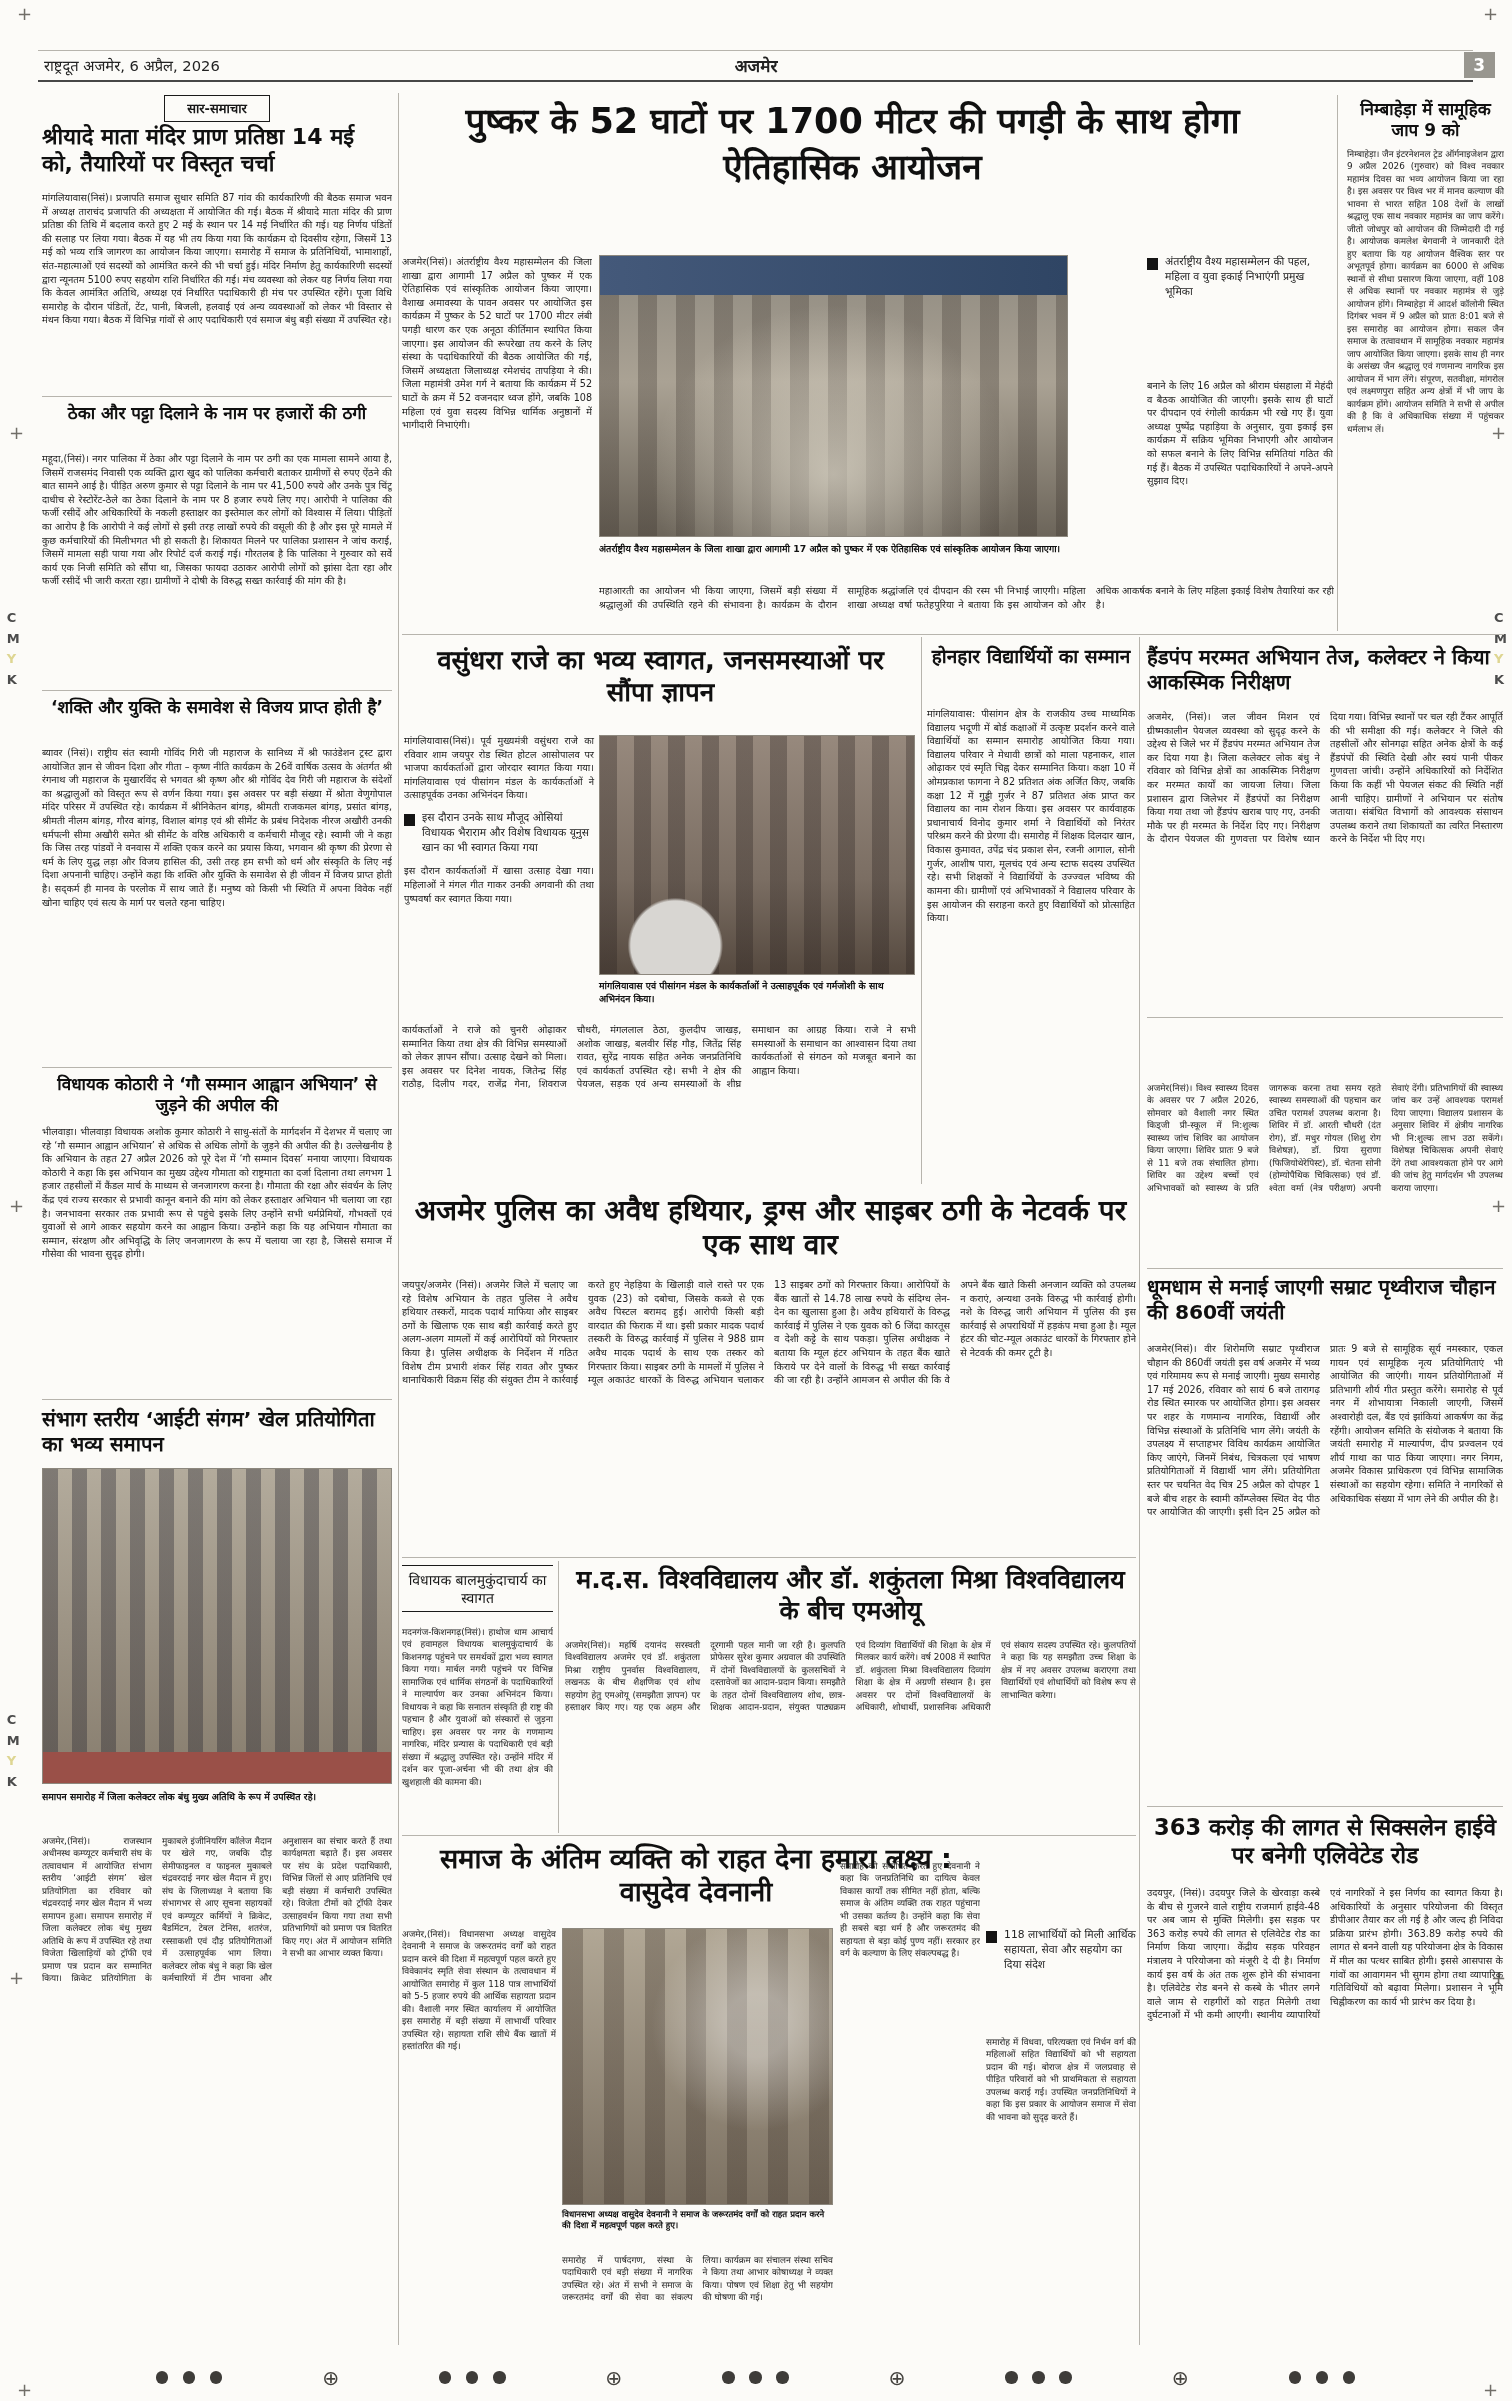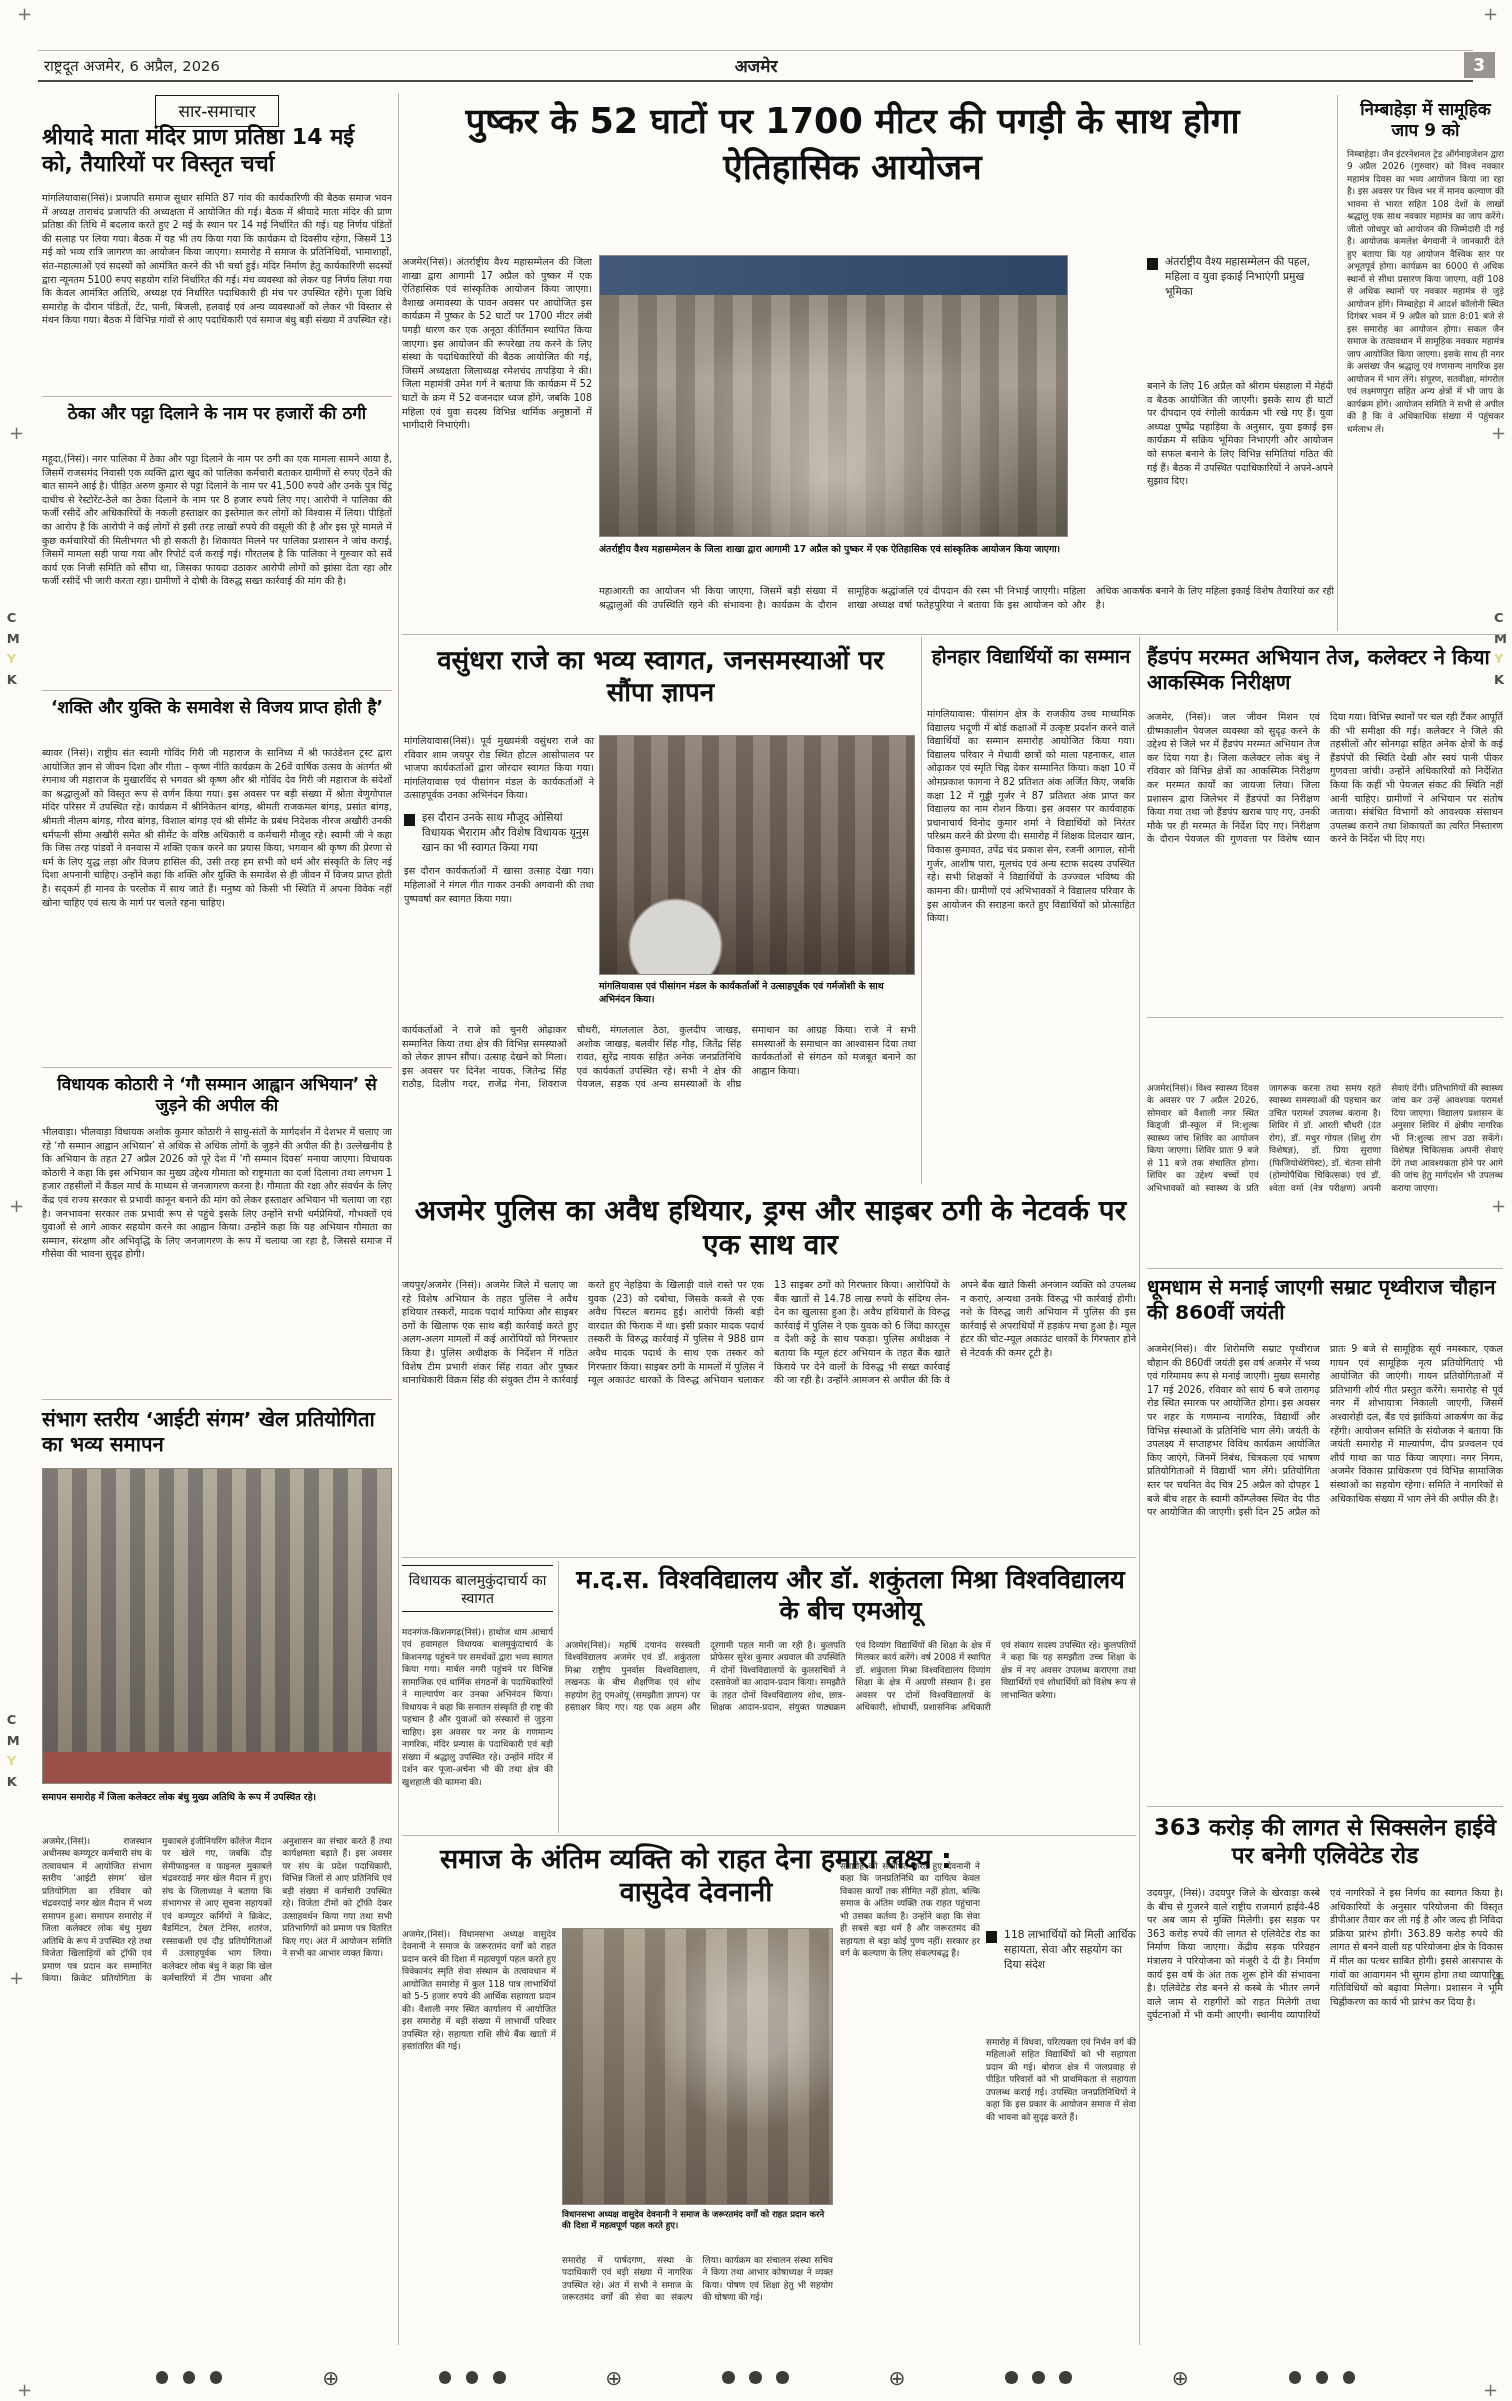--- a/index.html
+++ b/index.html
@@ -13,21 +13,21 @@
   .body{font-size:9.6px;line-height:1.42;text-align:justify;color:#1e1e1e}
   .sm{font-size:8.8px}
   .c2{column-count:2;column-gap:10.2px}
   .c3{column-count:3;column-gap:10.2px}
   .c4{column-count:4;column-gap:10.2px}
   .caption{font-weight:700;font-size:9.3px;line-height:1.35;color:#111}
   .vr{position:absolute;width:1.1px;background:#b7b4ad}
   .hr{position:absolute;height:1.1px;background:#b7b4ad}
   .dark{background:#474747}
   .saar-wrap{display:flex;justify-content:center}
-  .saar{border:1.7px solid #1a1a1a;padding:3.4px 22.6px;font-size:17px;font-weight:400}
+  .saar{border:1.7px solid #1a1a1a;padding:3.4px 22.6px;font-size:13px;font-weight:700}
   .bullet{display:flex;gap:6.8px;font-weight:400;font-size:10.7px;line-height:1.38;color:#222}
   .bullet .sq{width:11.3px;height:11.3px;background:#141414;flex:none;margin-top:3.4px}
   .photo{position:absolute;border:0.6px solid #8d887e}
   .photo-a{background:radial-gradient(ellipse at 50% 78%, rgba(250,245,230,.55) 0%, rgba(250,245,230,0) 55%),repeating-linear-gradient(90deg, rgba(52,44,38,.28) 0 19px, rgba(52,44,38,0) 19px 38px),linear-gradient(180deg,#8f8a80 0%,#aaa294 45%,#6c655a 100%)}
   .photo-a .banner{position:absolute;top:0;left:0;right:0;height:14%;background:linear-gradient(90deg,#44597a,#2f4564)}
   .photo-b{background:radial-gradient(circle at 24% 88%, #d8d6d2 0 14%, rgba(216,214,210,0) 15%),repeating-linear-gradient(90deg, rgba(40,32,30,.32) 0 17px, rgba(40,32,30,0) 17px 34px),linear-gradient(180deg,#97897d 0%,#7b6e63 60%,#55493f 100%)}
   .photo-c{background:linear-gradient(0deg,#9a5048 0 10%, rgba(154,80,72,0) 10%),repeating-linear-gradient(90deg, rgba(30,30,42,.35) 0 14.7px, rgba(30,30,42,0) 14.7px 29px),linear-gradient(180deg,#b3ab9c 0%,#877d6e 100%)}
   .photo-d{background:radial-gradient(circle at 72% 35%, rgba(255,255,255,.35) 0 12%, rgba(255,255,255,0) 40%),repeating-linear-gradient(90deg, rgba(55,44,36,.3) 0 20.3px, rgba(55,44,36,0) 20.3px 41px),linear-gradient(180deg,#b1a795 0%,#7c7162 100%)}
   .mark{position:absolute;color:#716e68;font-size:18px}
   .cmyk{position:absolute;display:flex;flex-direction:column;gap:5.6px;font-size:13px;font-weight:700;color:#4c4c4c}

